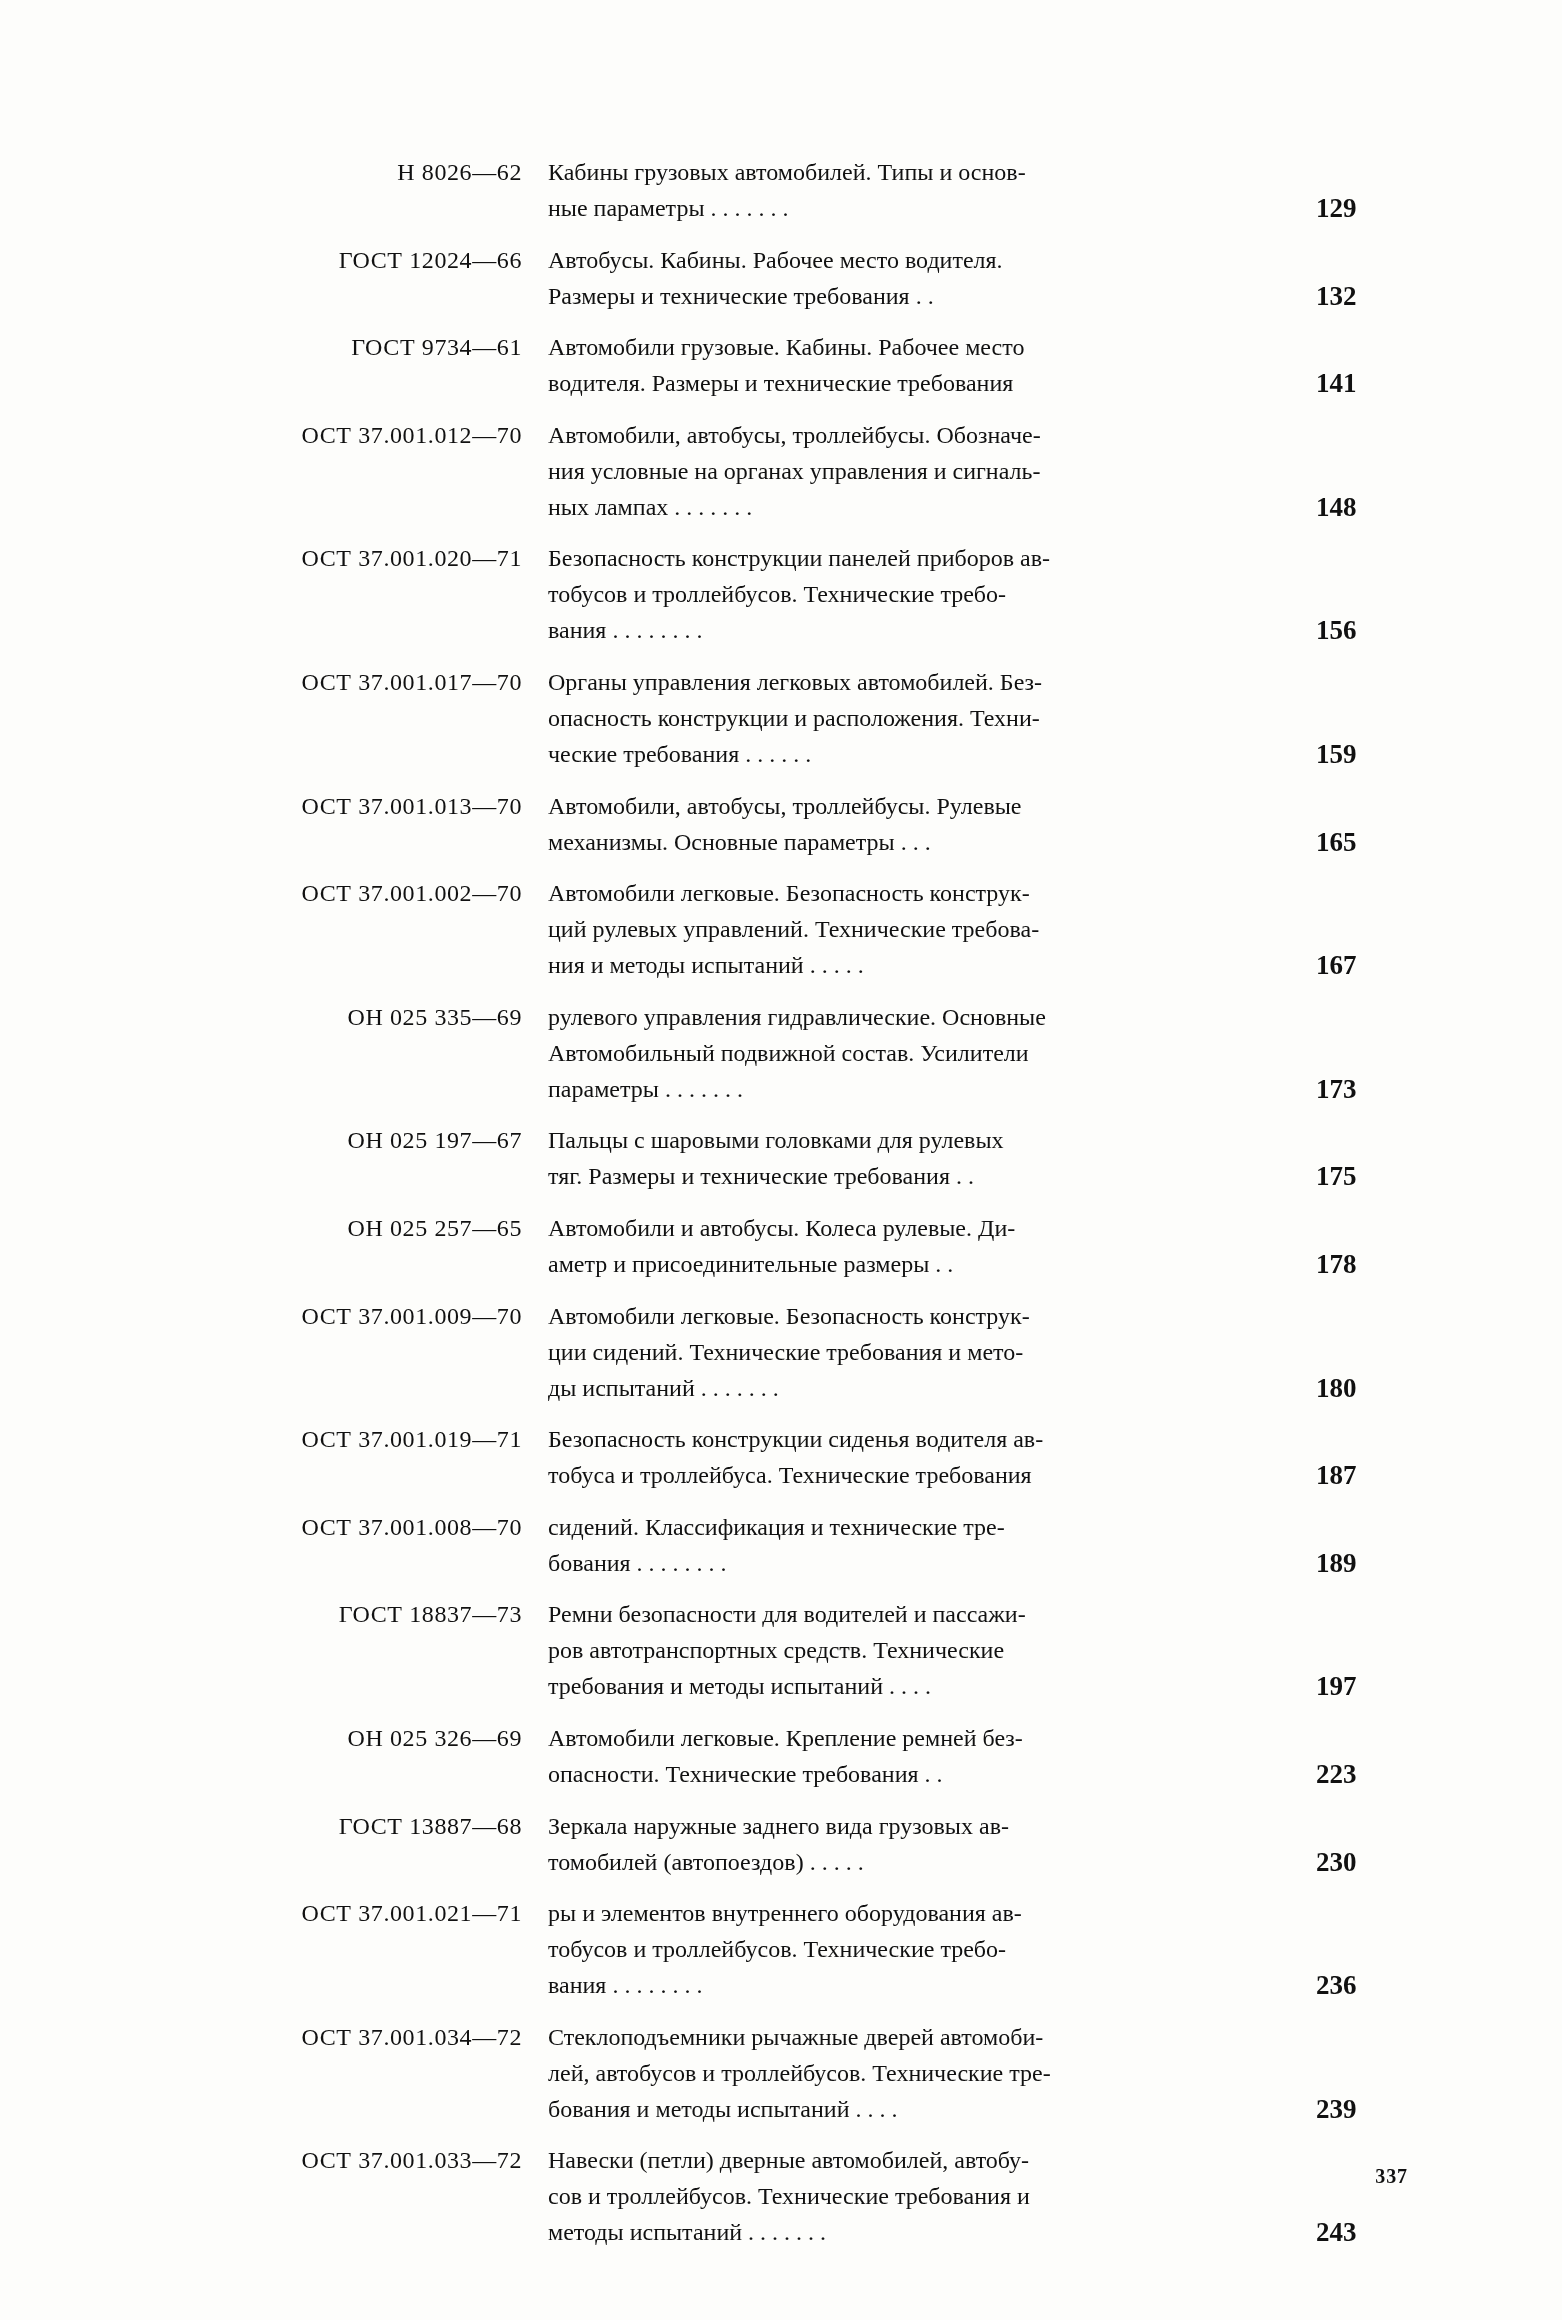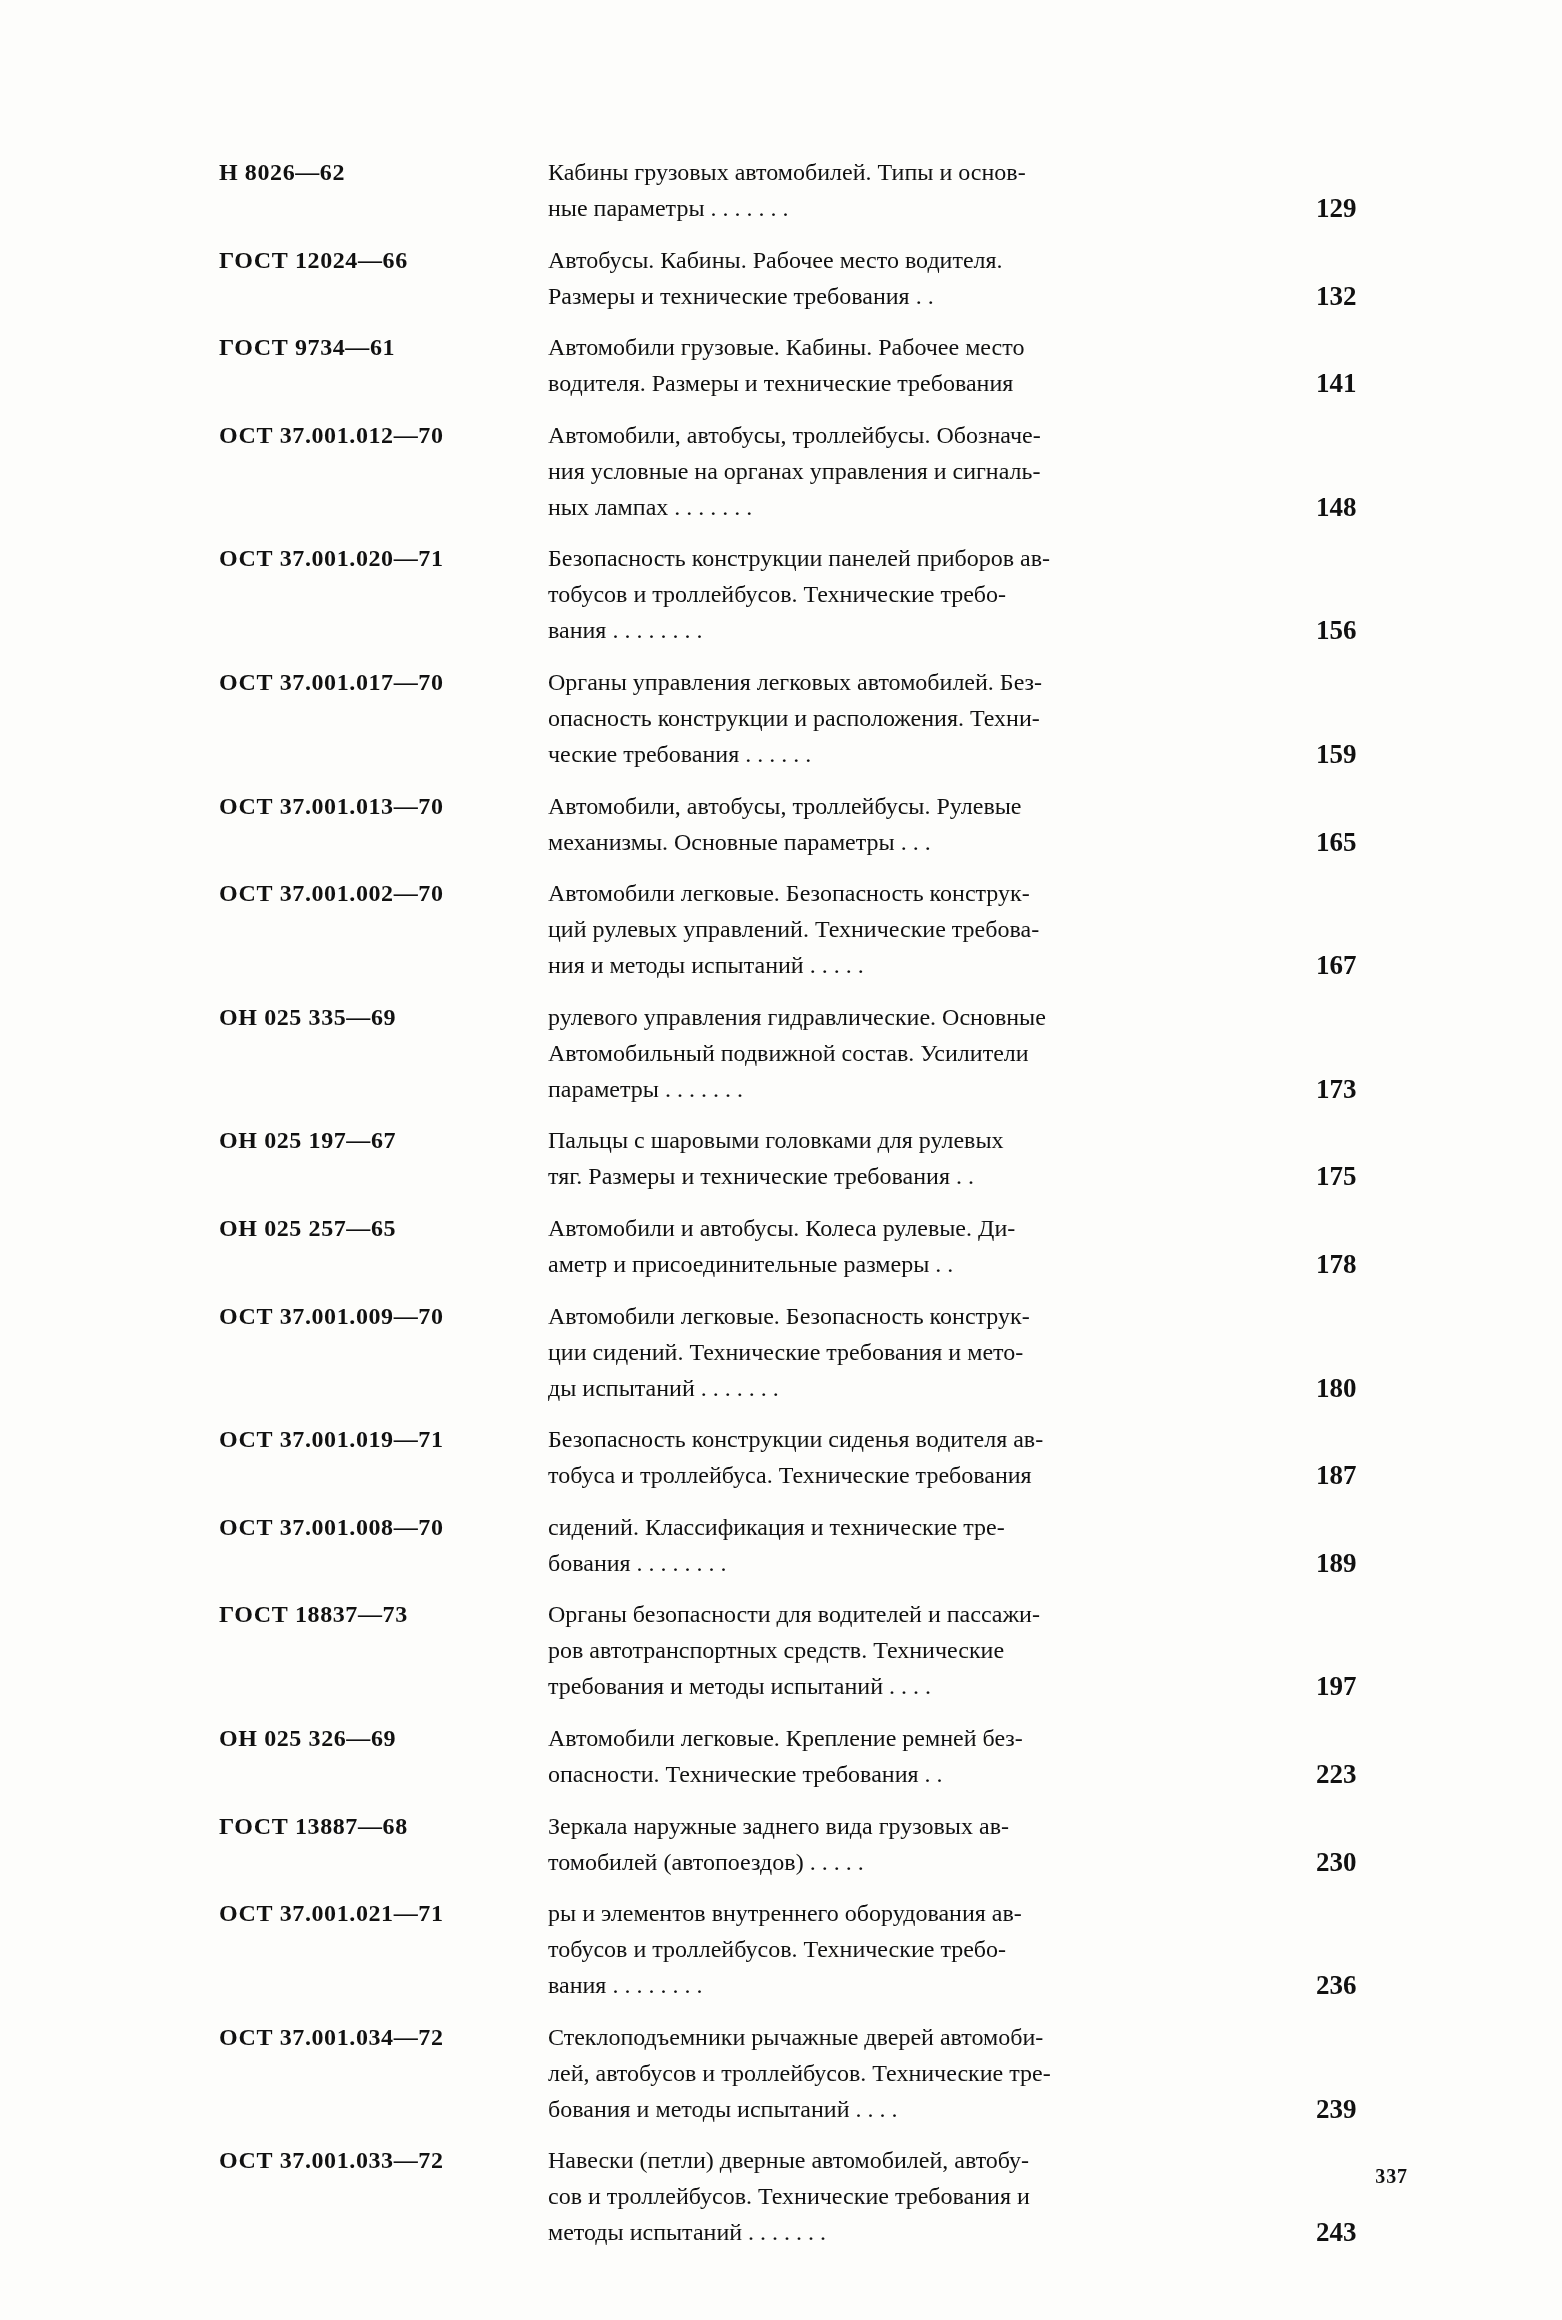--- a/index.html
+++ b/index.html
@@ -30,26 +30,26 @@
     width: 1185px;
   }
   .entry {
     display: flex;
     align-items: flex-start;
     margin-bottom: 15.6px;
   }
   .code {
     width: 303px;
     flex: 0 0 303px;
+    text-align: right;
     font-size: 24px;
     line-height: 36px;
     letter-spacing: 0.6px;
     white-space: nowrap;
     padding-right: 0;
-    font-weight: bold;
   }
   .desc {
     flex: 1 1 auto;
     padding-left: 26px;
     font-size: 24px;
     line-height: 36px;
     position: relative;
   }
   .desc-line {
     display: block;
@@ -196,21 +196,21 @@
         <div class="code">ОСТ 37.001.008—70</div>
         <div class="desc">
           <span class="desc-line">сидений. Классификация   и   технические   тре-</span>
           <span class="desc-line">бования   .    .    .    .    .    .    .    .</span>
         </div>
         <div class="pagenum">189</div>
       </div>
       <div class="entry">
         <div class="code">ГОСТ 18837—73</div>
         <div class="desc">
-          <span class="desc-line">Органы  безопасности  для  водителей  и  пассажи-</span>
+          <span class="desc-line">Ремни  безопасности  для  водителей  и  пассажи-</span>
           <span class="desc-line">ров   автотранспортных   средств.   Технические</span>
           <span class="desc-line">требования и методы испытаний   .    .    .    .</span>
         </div>
         <div class="pagenum">197</div>
       </div>
       <div class="entry">
         <div class="code">ОН 025 326—69</div>
         <div class="desc">
           <span class="desc-line">Автомобили  легковые.  Крепление  ремней   без-</span>
           <span class="desc-line">опасности. Технические требования      .    .</span>

